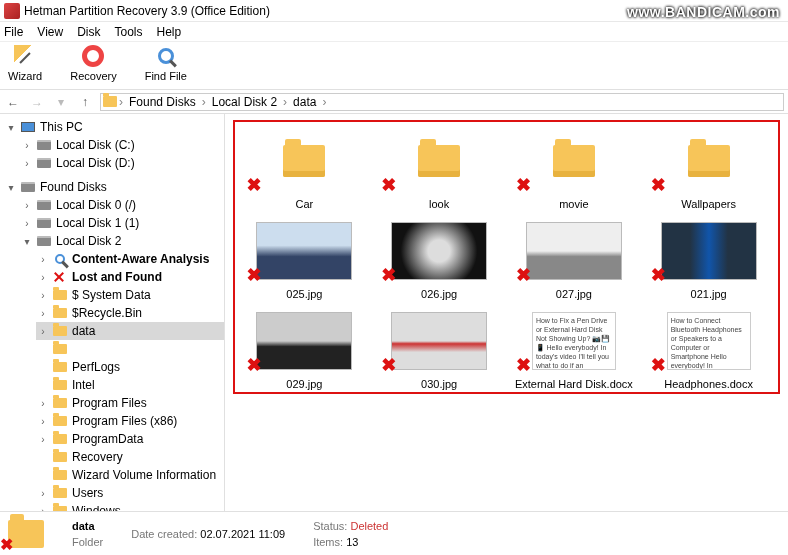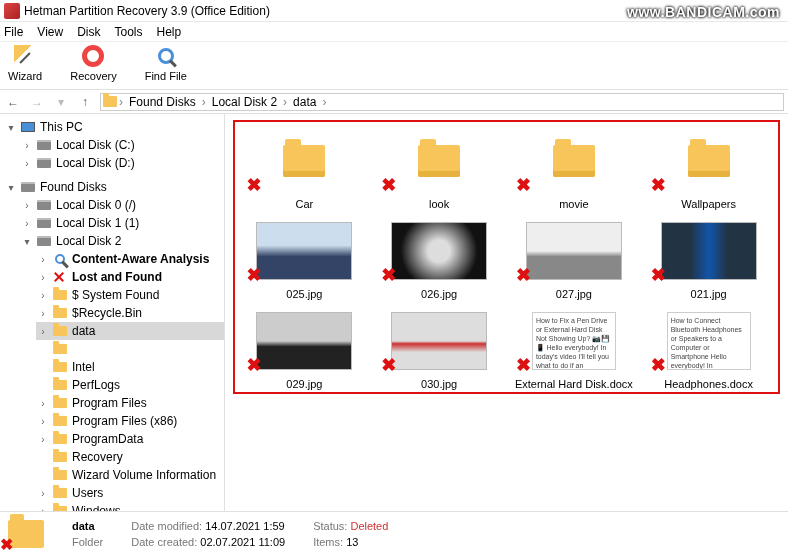--- a/index.html
+++ b/index.html
@@ -214,21 +214,21 @@
                     </span>
                     <span class="bold">Lost and Found</span>
                   </div>
                 </li>
               <li>
                   <div class="trow">
                     <span class="twisty">›</span>
                     <span class="ticon-sm">
                       <span class="folder-sm"></span>
                     </span>
-                    <span>$ System Found</span>
+                    <span>$ System Data</span>
                   </div>
                 </li>
               <li>
                   <div class="trow">
                     <span class="twisty">›</span>
                     <span class="ticon-sm">
                       <span class="folder-sm"></span>
                     </span>
                     <span>$Recycle.Bin</span>
                   </div>
@@ -249,30 +249,30 @@
                       <span class="folder-sm"></span>
                     </span>
                   </div>
                 </li>
               <li>
                   <div class="trow">
                     <span class="twisty none">·</span>
                     <span class="ticon-sm">
                       <span class="folder-sm"></span>
                     </span>
+                    <span>PerfLogs</span>
+                  </div>
+                </li>
+              <li>
+                  <div class="trow">
+                    <span class="twisty none">·</span>
+                    <span class="ticon-sm">
+                      <span class="folder-sm"></span>
+                    </span>
                     <span>Intel</span>
-                  </div>
-                </li>
-              <li>
-                  <div class="trow">
-                    <span class="twisty none">·</span>
-                    <span class="ticon-sm">
-                      <span class="folder-sm"></span>
-                    </span>
-                    <span>PerfLogs</span>
                   </div>
                 </li>
               <li>
                   <div class="trow">
                     <span class="twisty">›</span>
                     <span class="ticon-sm">
                       <span class="folder-sm"></span>
                     </span>
                     <span>Program Files</span>
                   </div>
@@ -438,20 +438,19 @@
 <div class="status">
   <div style="position:relative">
     <div class="folder-big"></div>
     <span class="del-x">✖</span>
   </div>
   <div class="col">
     <span class="bold">data</span>
     <span class="lbl">Folder</span>
   </div>
   <div class="col">
-    <span><span class="lbl">Date modified:</span> <span>14.07.2021 1:59</span></span>
     <span><span class="lbl">Date created:</span> <span>02.07.2021 11:09</span></span>
   </div>
   <div class="col">
     <span><span class="lbl">Status:</span> <span class="val-del">Deleted</span></span>
     <span><span class="lbl">Items:</span> <span>13</span></span>
   </div>
 </div>
 
 </body></html>

